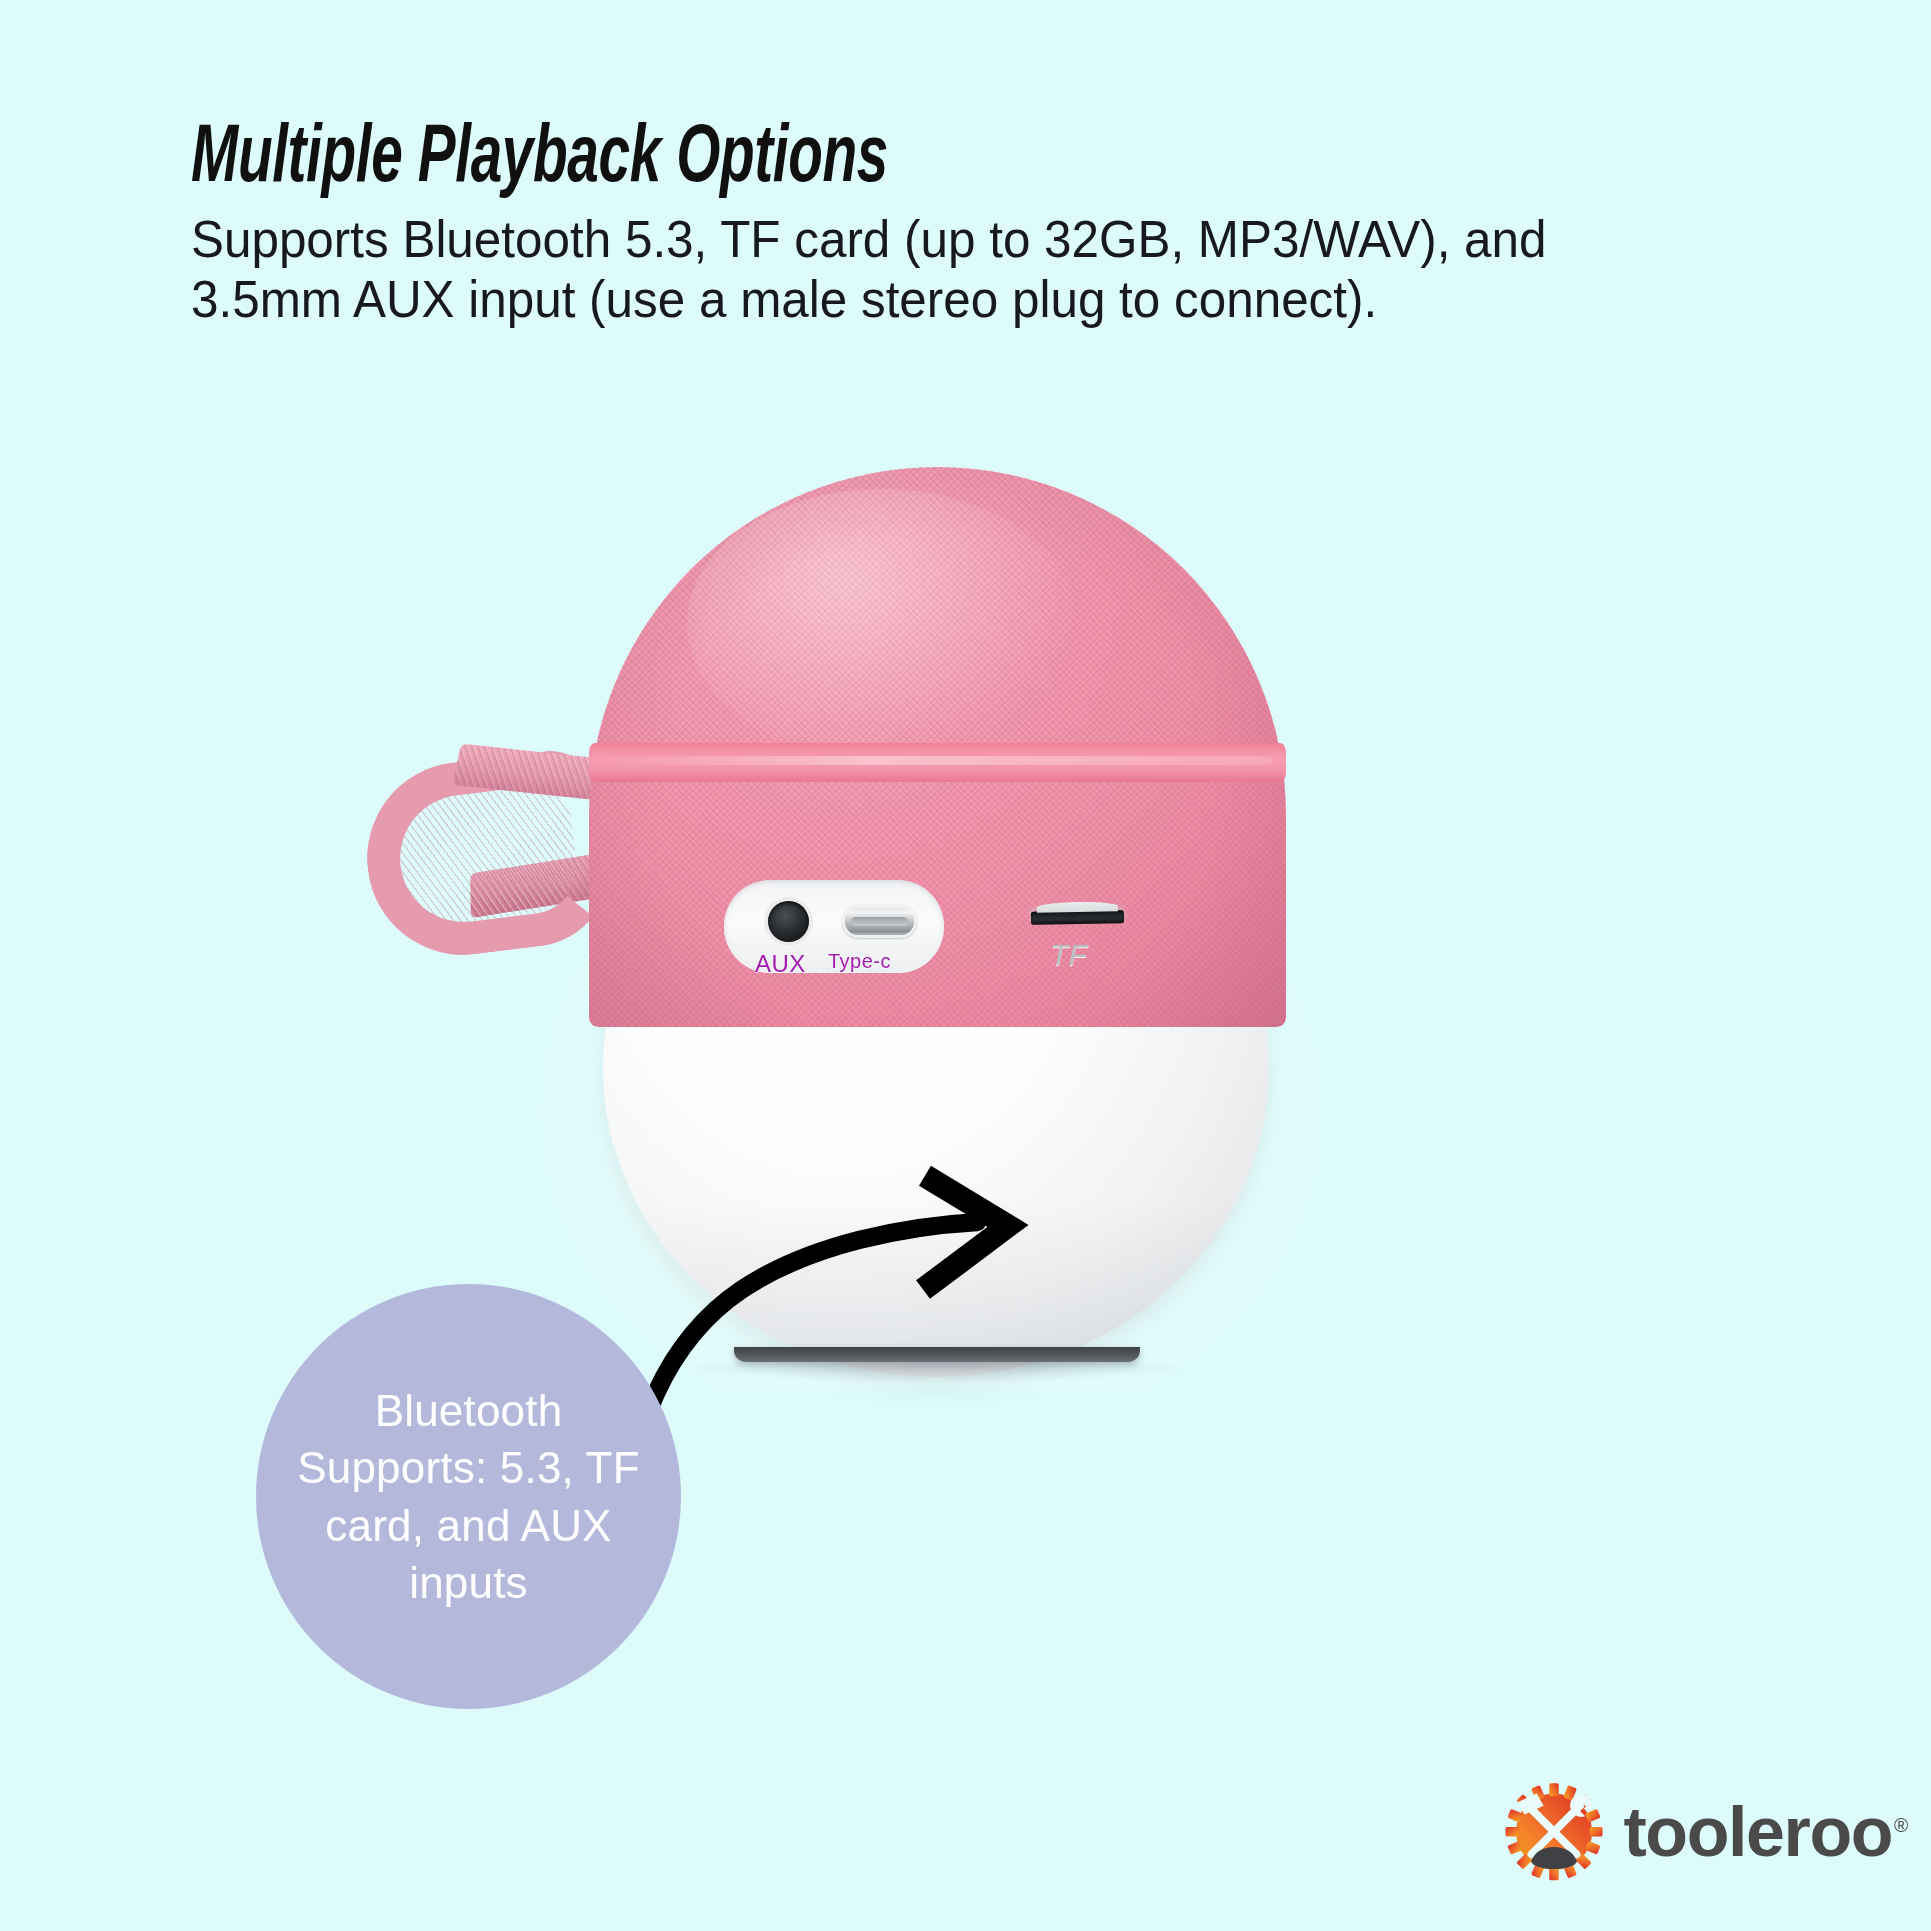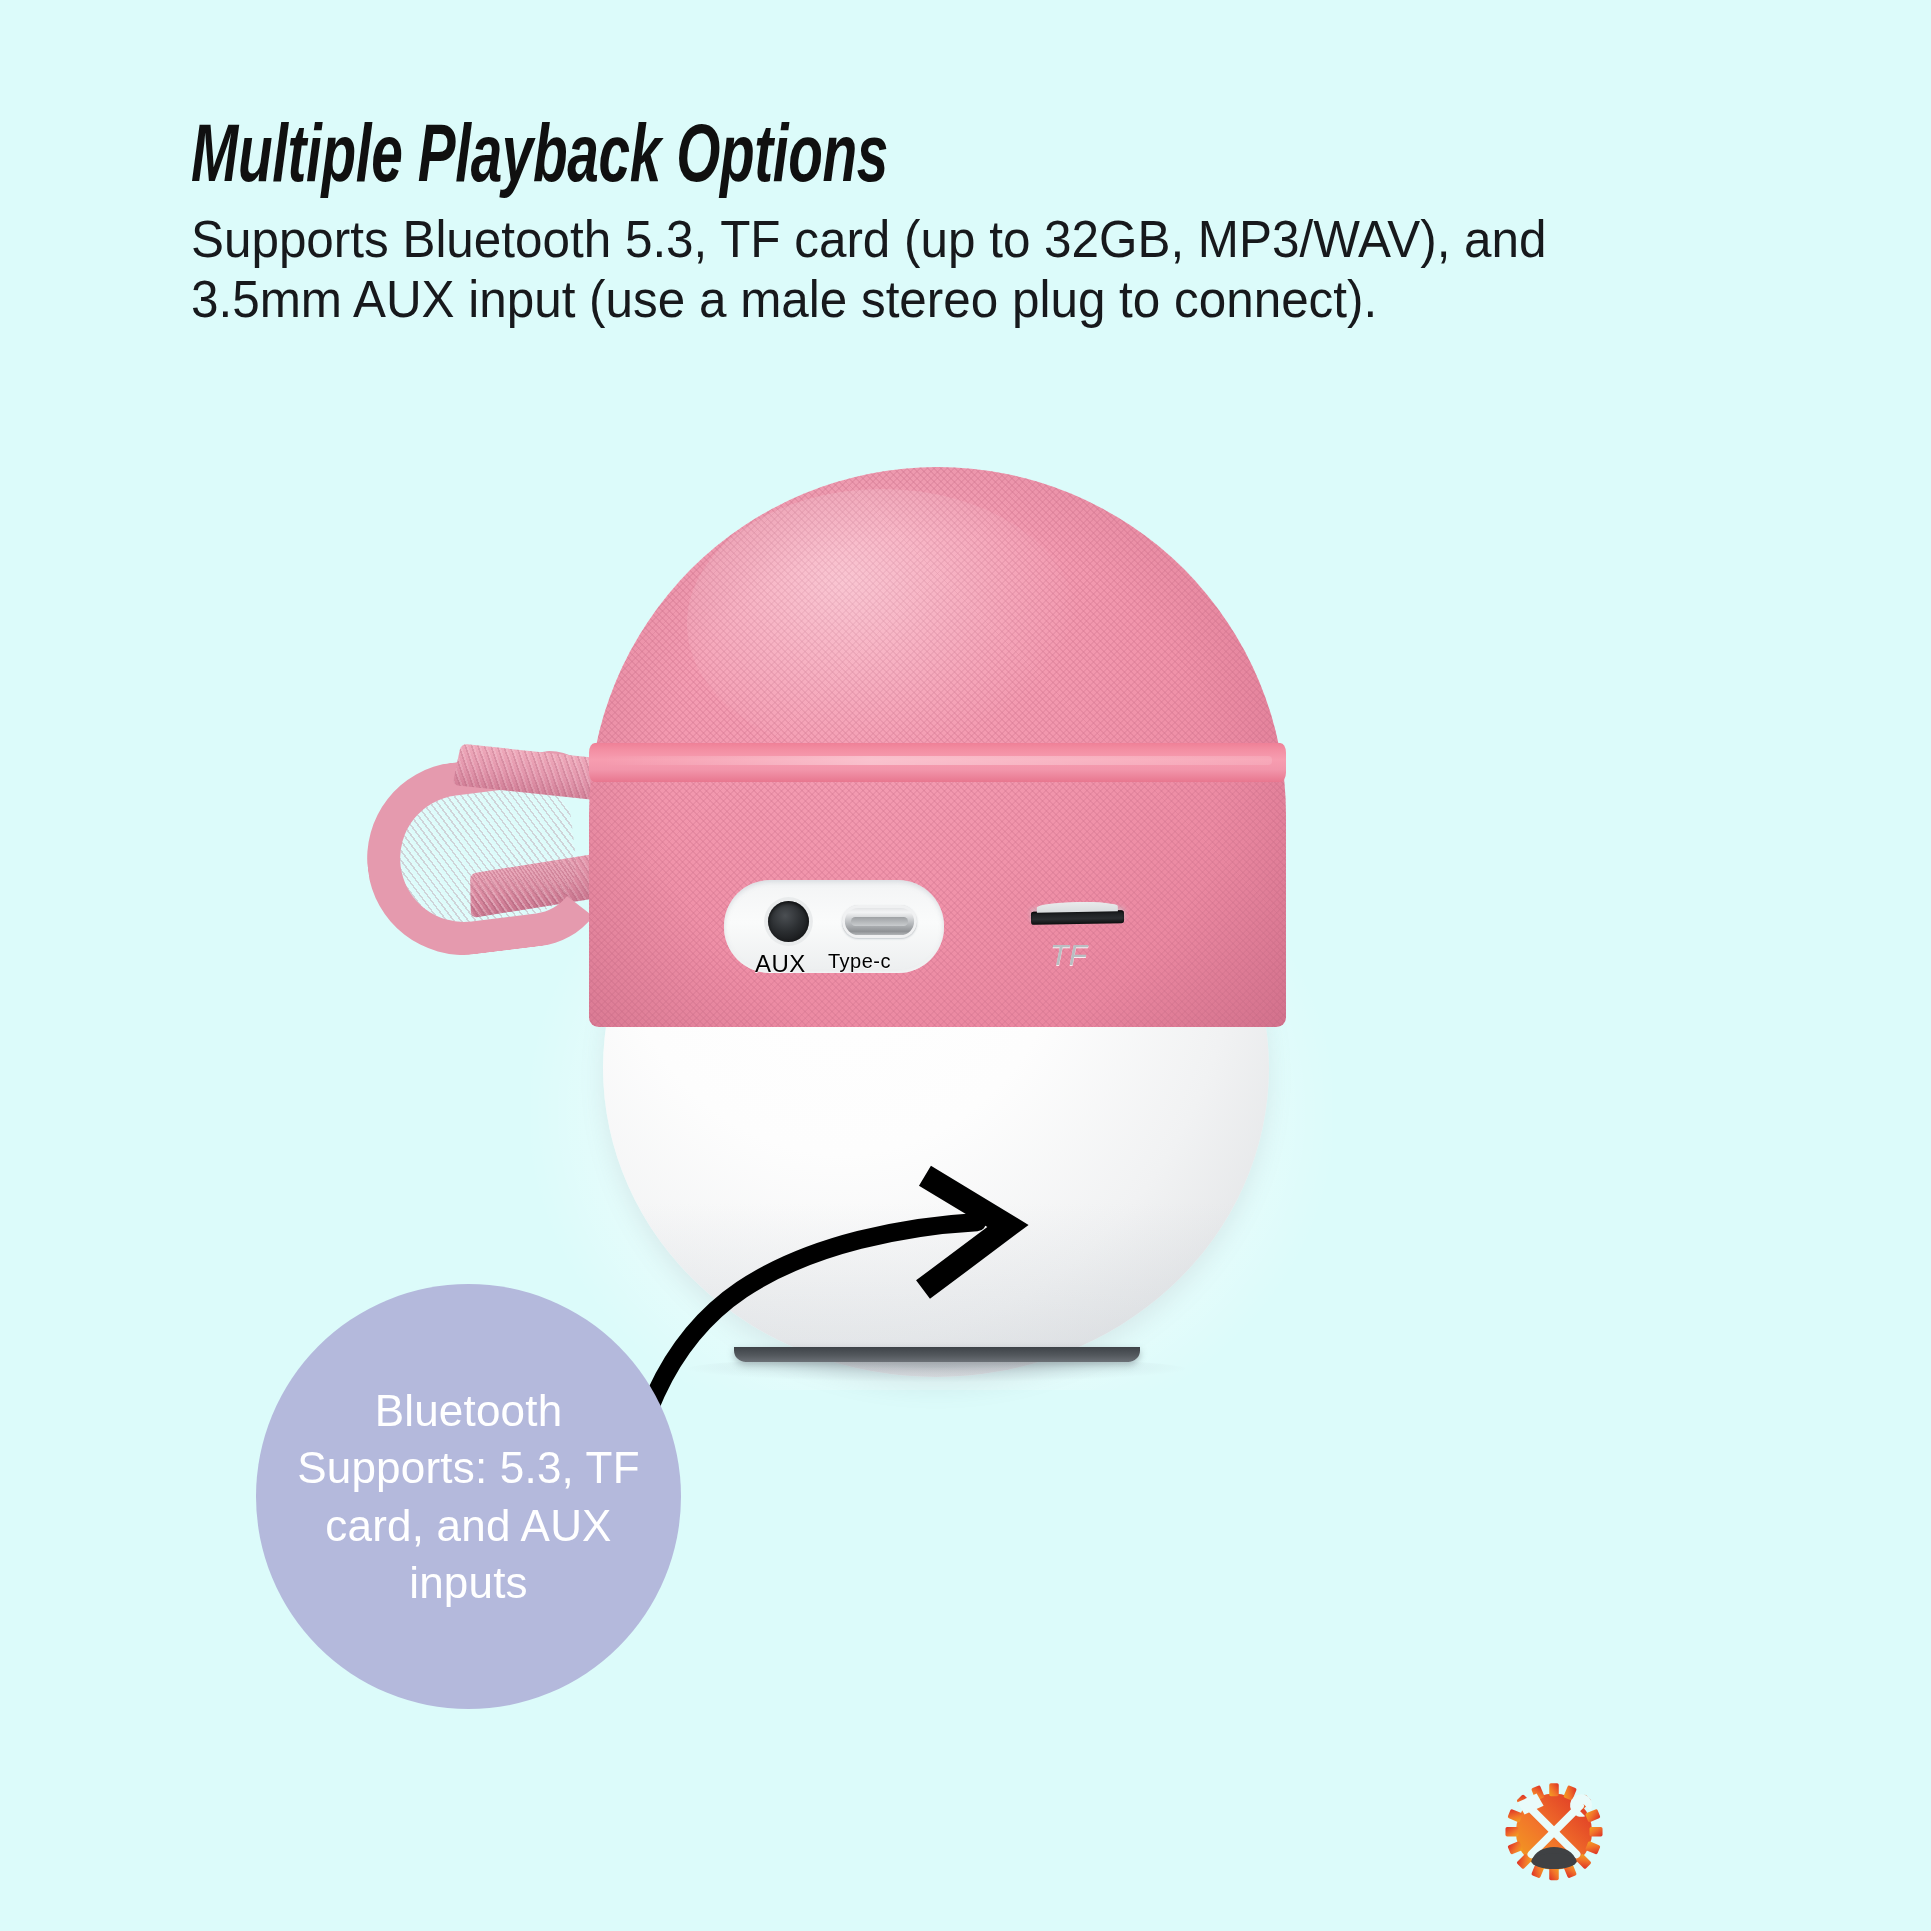--- a/index.html
+++ b/index.html
@@ -280,21 +280,21 @@
     content: "";
     position: absolute;
     left: 8.7px; right: 8.7px;
     top: 11.6px;
     height: 9.7px;
     border-radius: 5.8px;
     background: linear-gradient(to bottom, #9ea1a4, #c9ccce);
   }
   .label-aux, .label-typec, .label-tf {
     position: absolute;
-    color: #000000;
+    color: #a21caf;
     font-family: "Liberation Sans", sans-serif;
     font-weight: 400;
     letter-spacing: 0.5px;
     text-shadow: 0 1px 0 rgba(255,255,255,0.85);
     white-space: nowrap;
   }
   .label-aux {
     left: 311px;
     top: 429px;
     font-size: 24px;
@@ -501,16 +501,19 @@
         </g>
 
         <path d="M -42 -34 L -20 -44 L -12 -30 L -34 -20 Z" fill="#e9fbfa"></path>
 
         <path d="M 40 -40 a 13 13 0 1 0 -4 22 l -8 -8 l 6 -6 l 8 8 a 13 13 0 0 0 -2 -16 z" fill="#e9fbfa"></path>
 
         <path d="M -26 34 C -20 12, 20 12, 26 34 Z" fill="#3f4144"></path>
         <ellipse cx="0" cy="34" rx="26" ry="9" fill="#3f4144"></ellipse>
       </g>
     </svg>
+    <div class="brand-wordmark">
+      <span>tooleroo</span><span class="brand-reg">®</span>
+    </div>
   </div>
 
 </div>
 
 
 </body></html>

